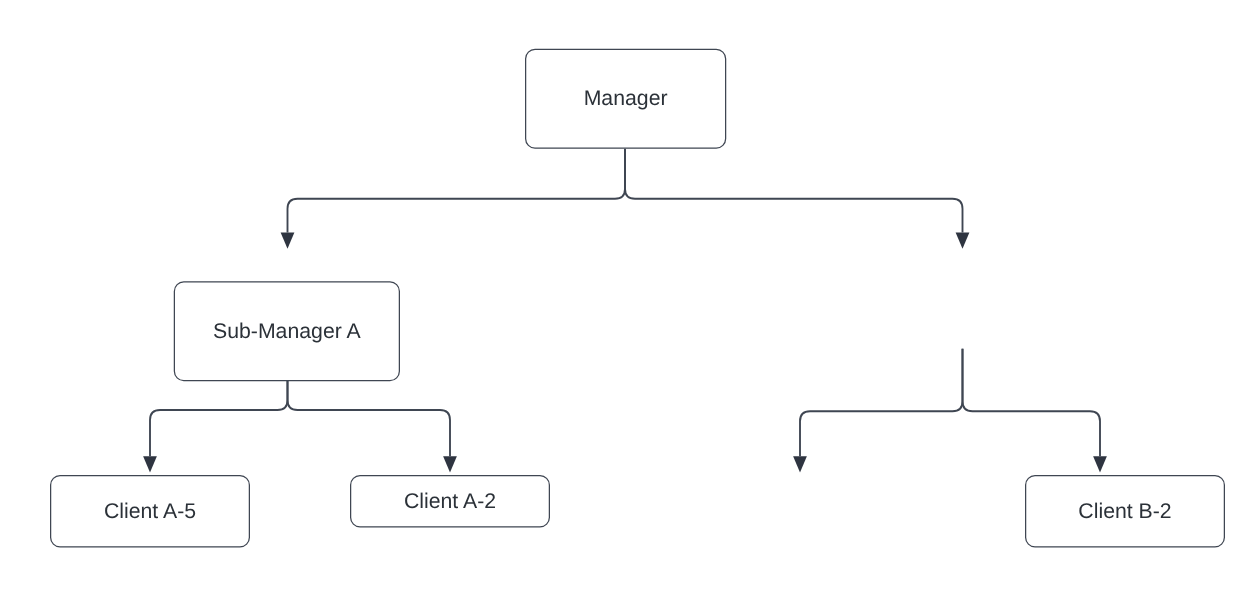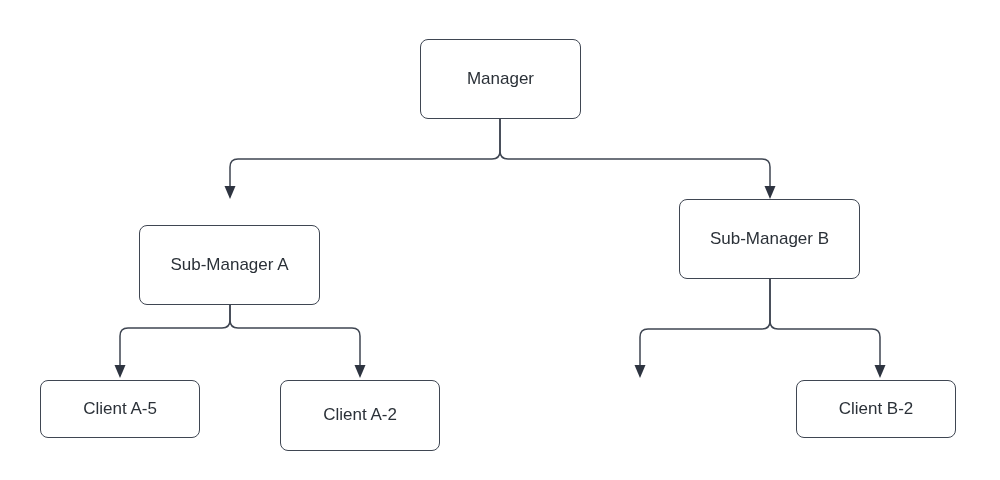--- a/index.html
+++ b/index.html
@@ -46,23 +46,23 @@
     justify-content:center;
     font-size:17px;
     color:var(--text);
     text-align:center;
     line-height:1.2;
   }
   #n-manager  {left:420px; top:39px;  width:161px; height:80px;}
   #n-sub-a    {left:139px; top:199px; width:181px; height:80px;margin-top:26px;}
   #n-sub-b    {left:679px; top:199px; width:181px; height:80px;}
   #n-client-a1{left:40px;  top:380px; width:160px; height:58px;}
-  #n-client-a2{left:280px; top:380px; width:160px; height:71px;}
+  #n-client-a2{left:280px; top:380px; width:160px; height:42px;}
   #n-client-b1{left:560px; top:380px; width:160px; height:58px;}
-  #n-client-b2{left:796px; top:380px; width:160px; height:58px;}
+  #n-client-b2{left:820px; top:380px; width:160px; height:58px;}
 </style>
 </head>
 <body>
 
 <div class="canvas">
 
   <svg class="edges" width="1000" height="480" viewBox="0 0 1000 480" xmlns="http://www.w3.org/2000/svg">
 
     <g>
       <path d="M500,119 L500,151 Q500,159 492,159 L238,159 Q230,159 230,167 L230,186"></path>
@@ -96,23 +96,20 @@
   </svg>
 
   <div class="node" id="n-manager">
     <span>Manager</span>
   </div>
 
   <div class="node" id="n-sub-a">
     <span>Sub-Manager A</span>
   </div>
 
-  <div class="node" id="n-sub-b">
-    <span>Sub-Manager B</span>
-  </div>
 
   <div class="node" id="n-client-a1">
     <span>Client A-5</span>
   </div>
 
   <div class="node" id="n-client-a2">
     <span>Client A-2</span>
   </div>
 
 

